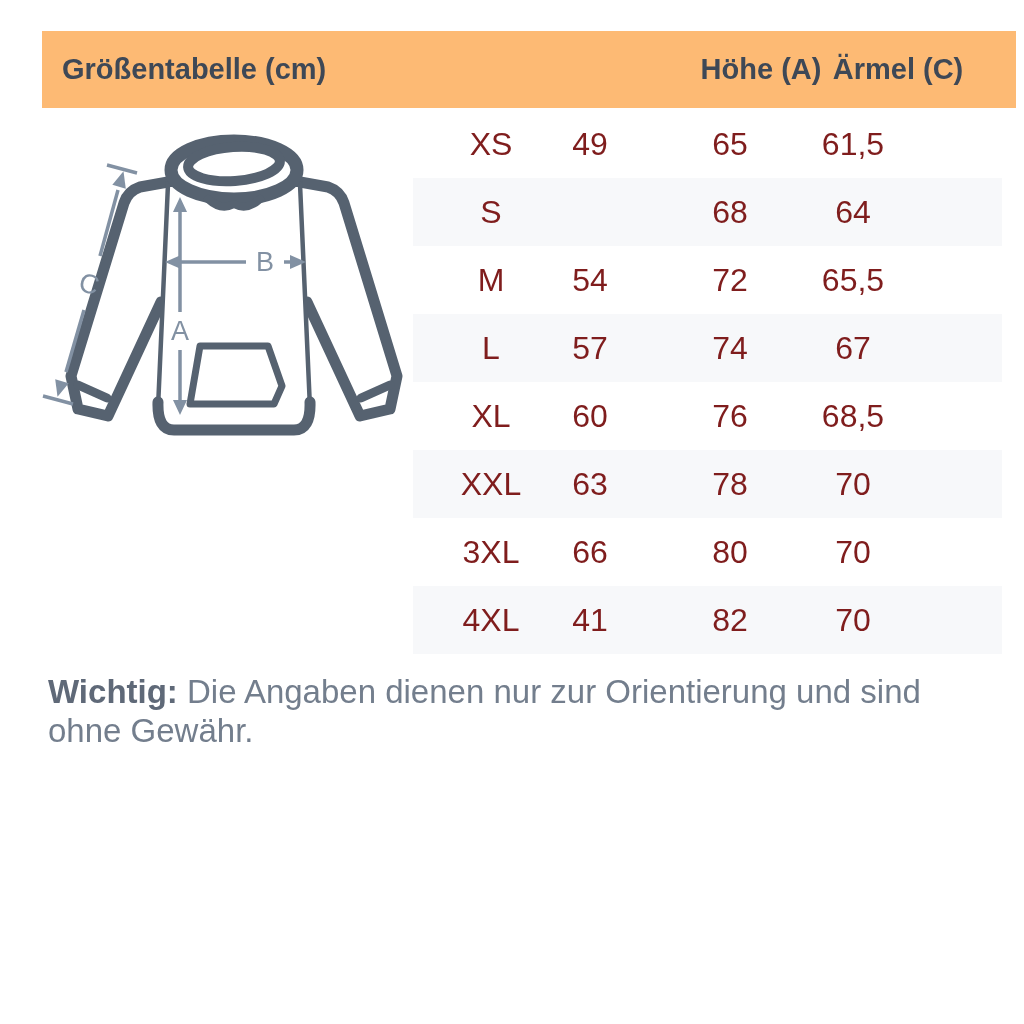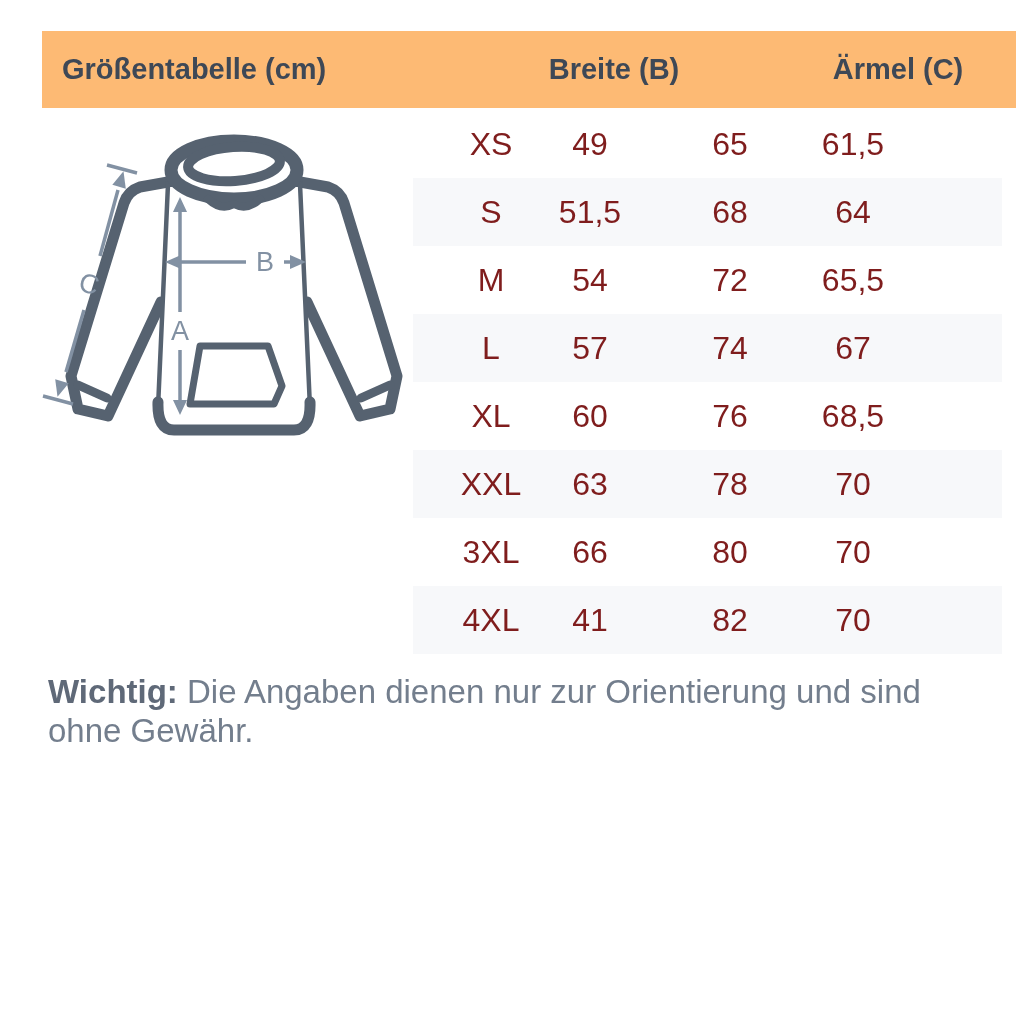--- a/index.html
+++ b/index.html
@@ -53,21 +53,21 @@
   .arrow-label{
     font-size:27px;fill:#8291a3;stroke:none;
     font-family:"Liberation Sans", sans-serif;
   }
 </style>
 </head>
 <body>
 
 <div class="header-bar">
   <div class="header-title">Größentabelle (cm)</div>
-  <div class="col-label col-breite">Breite (B)</div>
+  <div class="col-label col-hoehe">Höhe (A)</div>
   <div class="col-label col-aermel">Ärmel (C)</div>
 </div>
 
 <svg class="hoodie-figure" viewBox="0 0 380 340" xmlns="http://www.w3.org/2000/svg">
   <g stroke="#566270" fill="#ffffff" stroke-linejoin="round" stroke-linecap="round">
 
     <path d="M128,62 L100,67 Q88,71 84,83 L31,256 L38,289 L68,296 L121,182" stroke-width="11"></path>
     <path d="M260,62 L288,67 Q300,71 304,83 L357,256 L350,289 L320,296 L267,182" stroke-width="11"></path>
     <line x1="38" y1="265" x2="67" y2="278" stroke-width="9"></line>
     <line x1="350" y1="265" x2="321" y2="278" stroke-width="9"></line>
@@ -121,21 +121,20 @@
 
 <div class="size-table">
   <div class="t-row">
     <span class="t-cell c1">XS</span>
     <span class="t-cell c2">49</span>
     <span class="t-cell c3">65</span>
     <span class="t-cell c4">61,5</span>
   </div>
   <div class="t-row alt">
     <span class="t-cell c1">S</span>
-    <span class="t-cell c2">51,5</span>
     <span class="t-cell c3">68</span>
     <span class="t-cell c4">64</span>
   </div>
   <div class="t-row">
     <span class="t-cell c1">M</span>
     <span class="t-cell c2">54</span>
     <span class="t-cell c3">72</span>
     <span class="t-cell c4">65,5</span>
   </div>
   <div class="t-row alt">

